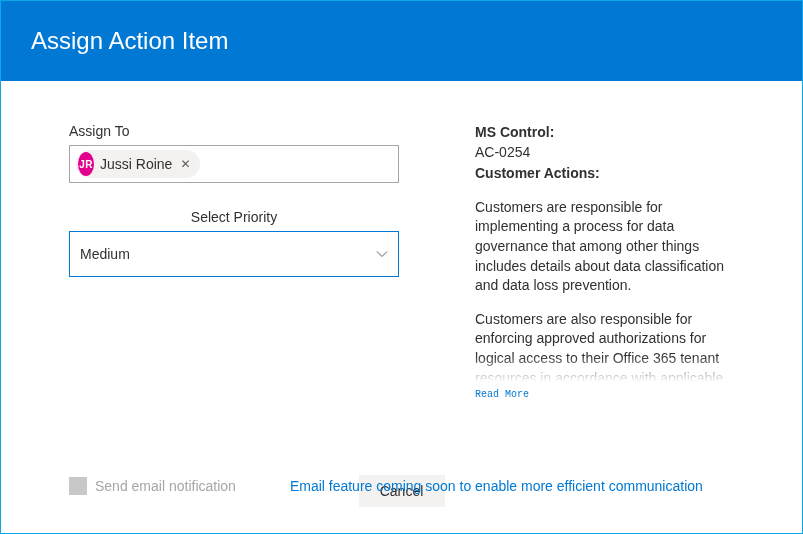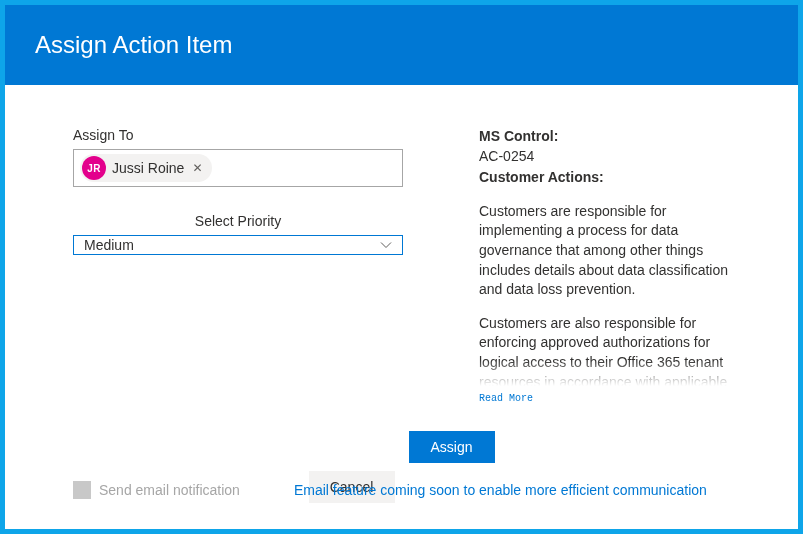--- a/index.html
+++ b/index.html
@@ -5,21 +5,21 @@
     * { box-sizing: border-box; margin: 0; padding: 0; }
     body {
       font-family: "Segoe UI", -apple-system, BlinkMacSystemFont, sans-serif;
       font-size: 14px;
       color: #323130;
       background: #fff;
     }
     .dialog {
       width: 803px;
       height: 534px;
-      border: 5px solid #0ea5e9;
+      border: 1px solid #0ea5e9;
       display: flex;
       flex-direction: column;
       position: relative;
       overflow: hidden;
     }
     .header {
       background: #0078d4;
       color: #fff;
       padding: 26px 30px;
       font-size: 24px;
@@ -61,21 +61,21 @@
     .person-chip {
       background: #f3f2f1;
       border-radius: 14px;
       height: 28px;
       display: inline-flex;
       align-items: center;
       padding: 0 8px 0 2px;
       gap: 6px;
     }
     .avatar {
-      width: 24px;
+      width: 16px;
       height: 24px;
       border-radius: 50%;
       background: #e3008c;
       color: #fff;
       font-size: 10px;
       font-weight: 600;
       display: flex;
       align-items: center;
       justify-content: center;
       letter-spacing: 0.3px;
@@ -86,21 +86,21 @@
     }
     .chip-remove {
       font-size: 12px;
       color: #605e5c;
       cursor: pointer;
       padding: 0 2px;
     }
     .field-group + .field-group { margin-top: 26px; text-align: center; }
     .select-box {
       border: 1px solid #0078d4;
-      height: 20px;
+      height: 46px;
       display: flex;
       align-items: center;
       padding: 0 10px;
       justify-content: space-between;
       cursor: pointer;
     }
     .select-box .chevron {
       width: 12px;
       height: 12px;
       display: flex;
@@ -232,16 +232,15 @@
     <div class="email-row">
       <span class="checkbox"></span>
       <span>Send email notification</span>
       <span class="email-note">Email feature coming soon to enable more efficient communication</span>
     </div>
 
   </div>
 
   <div class="footer">
     <button class="btn btn-default">Cancel</button>
-    <button class="btn btn-primary">Assign</button>
   </div>
 
 </div>
 
 </body></html>

